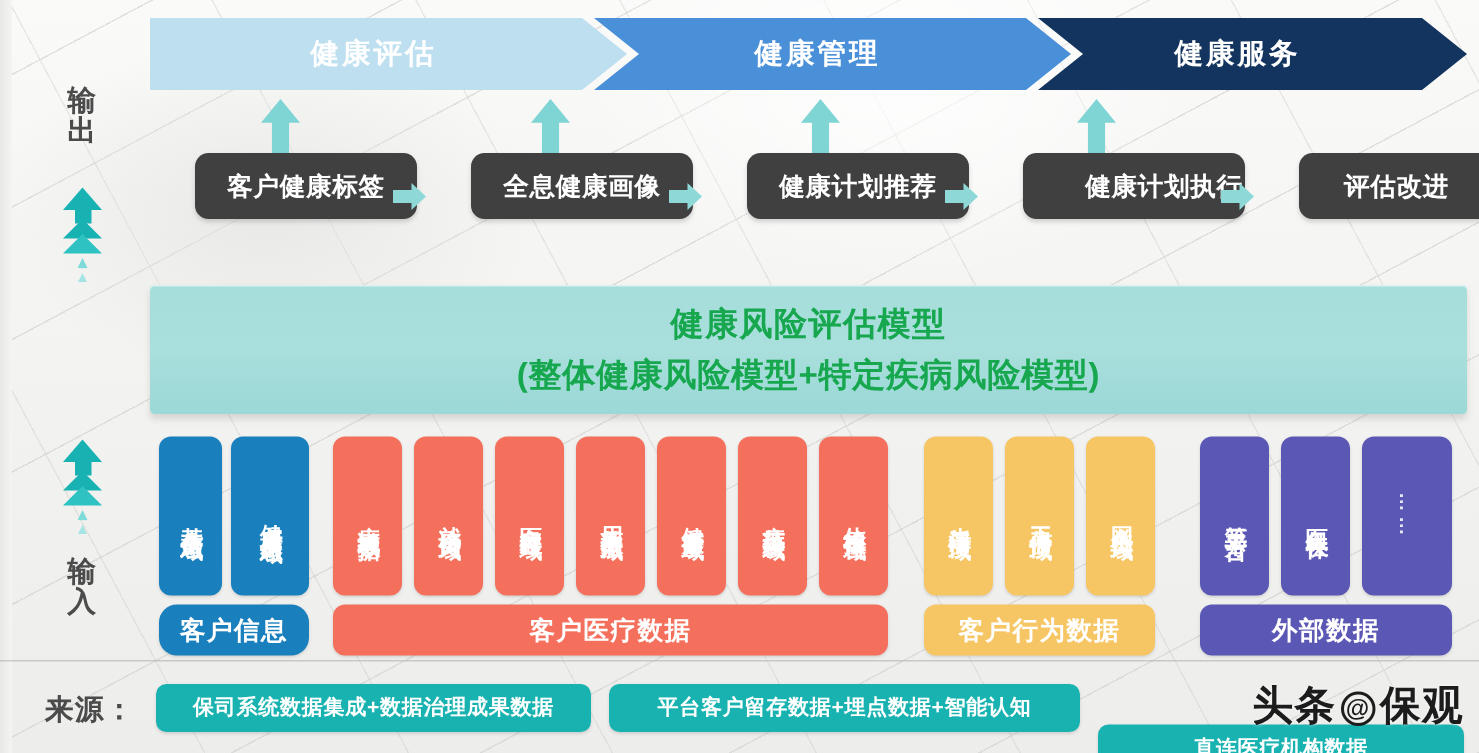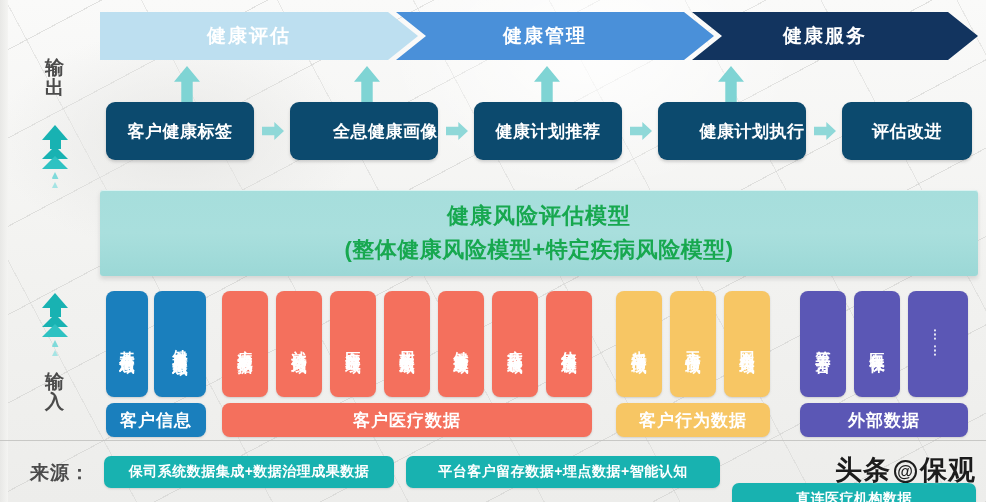--- a/index.html
+++ b/index.html
@@ -61,25 +61,26 @@
     position:absolute; top:0; height:48px;
     display:flex; align-items:center; justify-content:center;
     color:#ffffff; font-size:19px; font-weight:700; letter-spacing:2px;
     filter: drop-shadow(0 2px 2px rgba(120,120,120,.38));
   }
   .stage-chip > span { position:relative; left:-10px; }
 
   
   #cards { position:absolute; left:100px; top:102px; width:878px; height:58px; }
   .ocard {
-    position:absolute; top:0; height:58px; border-radius:9px;
-    background:#0c4a6e;
+    position:absolute; top:0; height:44px; border-radius:9px;
+    background:#404040;
     display:flex; align-items:center; justify-content:center;
     color:#fff; font-size:17px; font-weight:700; letter-spacing:.5px;
     box-shadow:0 2px 3px rgba(120,120,120,.30);
+    margin-left:24px;
   }
   .card-arrow {
     position:absolute; top:20px; width:22px; height:18px; background:#8fd8d8;
     clip-path: polygon(0% 26%, 56% 26%, 56% 0%, 100% 50%, 56% 100%, 56% 74%, 0% 74%);
   }
   .up-arrow {
     position:absolute; width:26px; height:36px; background:#7fd4d4;
     clip-path: polygon(50% 0%, 100% 44%, 72% 44%, 72% 100%, 28% 100%, 28% 44%, 0% 44%);
   }
 
@@ -208,21 +209,21 @@
   <div class="up-arrow" style="left:174px; top:66px;"></div>
   <div class="up-arrow" style="left:354px; top:66px;"></div>
   <div class="up-arrow" style="left:534px; top:66px;"></div>
   <div class="up-arrow" style="left:718px; top:66px;"></div>
 
   <div id="cards">
     <div class="ocard" style="left:6px; width:148px;">
       <span>客户健康标签</span>
     </div>
     <div class="card-arrow" style="left:162px;"></div>
-    <div class="ocard" style="left:190px; width:148px;justify-content:flex-end;">
+    <div class="ocard" style="left:190px; width:148px;">
       <span>全息健康画像</span>
     </div>
     <div class="card-arrow" style="left:346px;"></div>
     <div class="ocard" style="left:374px; width:148px;">
       <span>健康计划推荐</span>
     </div>
     <div class="card-arrow" style="left:530px;"></div>
     <div class="ocard" style="left:558px; width:148px;padding-left:40px;">
       <span>健康计划执行</span>
     </div>
@@ -282,21 +283,21 @@
       </div>
     <div class="vcol" style="left:754px;width:46px;background:#5b57b5;">
       <div class="vtext">医保社保</div>
       </div>
     <div class="vcol" style="left:808px;width:60px;background:#5b57b5;">
       <div class="dots">……</div>
       </div>
   </div>
 
   <div id="groups">
-    <div class="gbar" style="left:6px;width:100px;background:#1a7fbd;">
+    <div class="gbar" style="left:6px;width:100px;background:#1a7fbd;border-radius:12px;">
       <span>客户信息</span>
       </div>
     <div class="gbar" style="left:122px;width:370px;background:#f4705d;">
       <span>客户医疗数据</span>
       </div>
     <div class="gbar" style="left:516px;width:154px;background:#f7c664;align-items:center;">
       <span>客户行为数据</span>
       </div>
     <div class="gbar" style="left:700px;width:168px;background:#5b57b5;">
       <span>外部数据</span>

